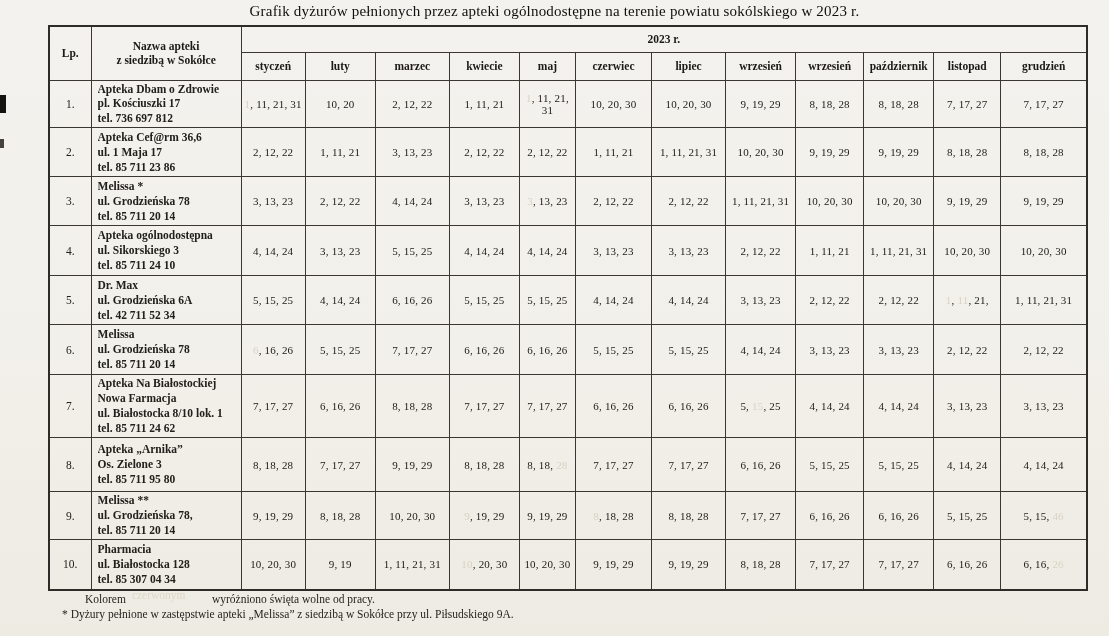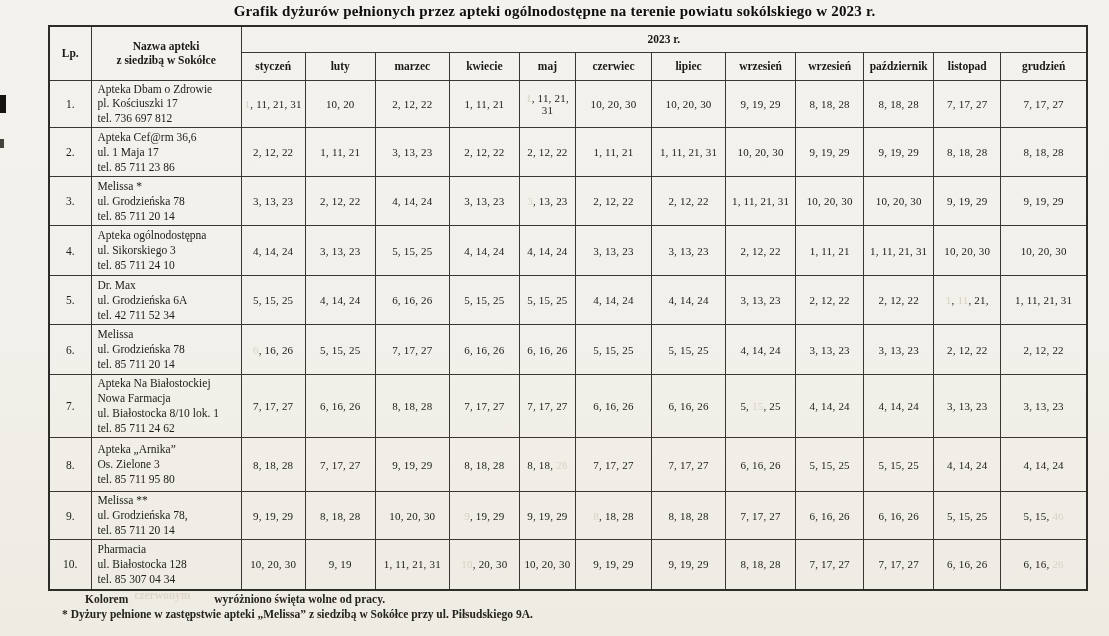--- a/index.html
+++ b/index.html
@@ -3,50 +3,50 @@
 <meta charset="utf-8">
 <style>
   html,body{margin:0;padding:0;background:#e8e6e0;}
   .page{
     position:relative;width:1109px;height:636px;overflow:hidden;
     background:linear-gradient(180deg,#f4f2ee 0%,#f2f0ea 55%,#eeebe3 100%);
     font-family:"Liberation Serif","DejaVu Serif",serif;color:#22201c;
   }
   .title{
     position:absolute;top:3px;left:0;width:100%;text-align:center;
-    font-weight:bold;font-size:15px;letter-spacing:0.2px;color:#100f0d;
+    font-weight:normal;font-size:15px;letter-spacing:0.2px;color:#100f0d;
   }
   table.duty-table{
     position:absolute;left:48px;top:25px;width:1040px;
     border-collapse:collapse;table-layout:fixed;
     border:2px solid #2e2c28;background:transparent;
   }
   th,td{border:1px solid #3a3732;padding:1px 2px;vertical-align:middle;}
   thead tr.hdr-top{height:26px;}
   thead tr.hdr-months{height:28px;}
   th{font-size:11.5px;font-weight:bold;text-align:center;color:#1c1a17;}
   th.name-h div{line-height:1.25;}
   td.lp{text-align:center;font-size:11.5px;}
   td.name{font-size:11.5px;text-align:left;padding-left:6px;line-height:1.3;}
-  td.name div{white-space:nowrap;overflow:hidden;}
+  td.name div{white-space:nowrap;overflow:hidden;font-weight:bold;}
   td.num{text-align:center;font-size:11px;letter-spacing:0.2px;}
   .faint{color:#d9d2c3;}
   tbody tr:nth-child(1){height:45px;}
   tbody tr:nth-child(2){height:49px;}
   tbody tr:nth-child(3){height:49px;}
   tbody tr:nth-child(4){height:50px;}
   tbody tr:nth-child(5){height:49px;}
   tbody tr:nth-child(6){height:50px;}
   tbody tr:nth-child(7){height:61px;}
   tbody tr:nth-child(8){height:54px;}
   tbody tr:nth-child(9){height:48px;}
   tbody tr:nth-child(10){height:50px;}
   .footer{
     position:absolute;left:62px;top:588px;width:760px;
-    font-size:11.5px;line-height:15px;color:#26241f;font-weight:bold;
+    font-size:11.5px;line-height:15px;color:#26241f;
   }
   .legend{margin-left:23px;}
   .hidden-word{
     display:inline-block;width:78px;margin-left:6px;margin-right:2px;
     color:#ded7c8;overflow:hidden;white-space:nowrap;
   }
   .scan-mark{position:absolute;left:0;background:#15130f;}
   .m1{top:95px;width:6px;height:18px;}
   .m2{top:139px;width:4px;height:9px;background:#45423c;}
 </style>

